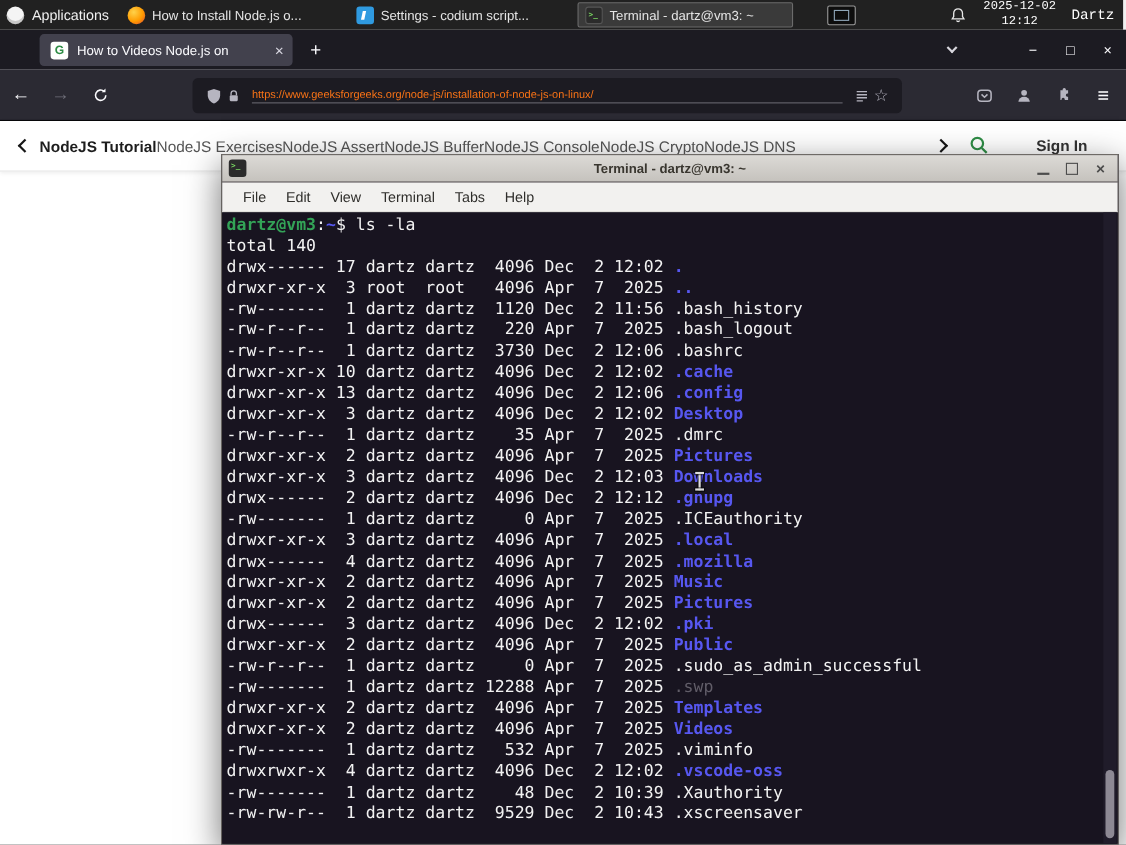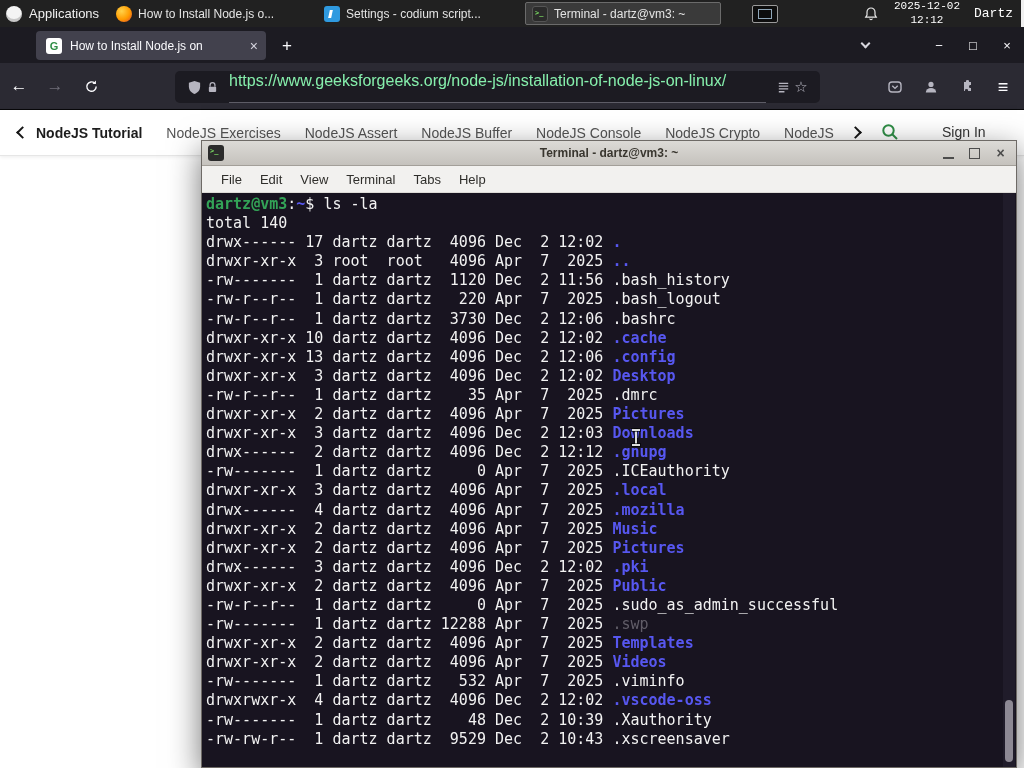--- a/index.html
+++ b/index.html
@@ -50,41 +50,41 @@
   .chev { display:inline-block; width:7px; height:7px; border-right:2px solid #d8d7de; border-bottom:2px solid #d8d7de; }
   .chev.down { transform:rotate(45deg); margin-top:-3px; }
 
   .toolbar { position:absolute; top:36px; left:0; right:0; height:47px; background:#2b2a33; border-bottom:1px solid #08080a;
              display:flex; align-items:center; }
   .tbtn { width:34px; height:32px; margin-left:2px; border-radius:4px; display:flex; align-items:center; justify-content:center;
           color:#fbfbfe; font-size:17px; }
   .tbtn.dim { color:#6f6e79; }
   .urlbar { position:absolute; left:175px; top:8px; width:645px; height:32px; background:#1c1b22; border-radius:5px;
             display:flex; align-items:center; padding:0 10px; }
-  .url-text { font-size:16px; color:#86efac; white-space:nowrap; overflow:hidden; flex:1; margin:0 8px;
-              border-bottom:1px solid rgba(200,200,212,.38); padding-bottom:12px; }
+  .url-text { font-size:10px; color:#f97316; white-space:nowrap; overflow:hidden; flex:1; margin:0 8px;
+              border-bottom:1px solid rgba(200,200,212,.38); padding-bottom:1px; }
   .icon16 { width:18px; height:18px; display:flex; align-items:center; justify-content:center; flex:0 0 auto; }
   .star-glyph { font-size:15px; color:#b6b5c0; }
   .right-icons { position:absolute; right:4px; top:7px; display:flex; }
   .right-icons .tbtn { width:34px; height:34px; }
   .menu-glyph { font-size:18px; color:#fbfbfe; }
 
   .page { position:absolute; top:83px; left:0; right:0; bottom:0; background:#fff; }
   .gfg-nav { position:absolute; top:0; left:0; right:0; height:46px; background:#fff; border-bottom:1px solid #e6e6e6;
              box-shadow:0 1px 4px rgba(0,0,0,.08); }
   .gchev { position:absolute; top:18px; display:inline-block; width:9px; height:9px;
            border-right:2.5px solid #161616; border-bottom:2.5px solid #161616; }
   .gchev.left { left:18px; transform:rotate(135deg); }
   .gchev.right { left:851px; transform:rotate(-45deg); }
-  .gfg-items { position:absolute; left:36px; top:0; width:800px; height:46px; display:flex; align-items:center; gap:24px;
+  .gfg-items { position:absolute; left:36px; top:0; width:800px; height:46px; display:flex; align-items:center; 
                overflow:hidden; }
   .gfg-item { font-size:14px; color:#555; white-space:nowrap; }
   .gfg-item.active { color:#1d1d1d; font-weight:bold; }
   .gfg-search { position:absolute; left:880px; top:12px; }
-  .signin { position:absolute; left:942px; top:14px; font-size:14px; font-weight:400; color:#333; }
+  .signin { position:absolute; left:942px; top:14px; font-size:14px; font-weight:700; color:#333; }
 
   
   .term { position:absolute; left:201px; top:140px; width:816px; height:628px; z-index:10;
           border:1px solid #6e6a66; box-shadow:0 10px 30px rgba(0,0,0,.55); background:#181420; }
   .t-titlebar { position:absolute; top:0; left:0; right:0; height:25px;
                 background:linear-gradient(#dcdad6,#c5c2bd); border-bottom:1px solid #a39f99; }
   .t-ico { position:absolute; left:6px; top:4px; width:16px; height:16px; background:#2b2b2b; border-radius:3px; }
   .t-ico::after { content:">_"; position:absolute; left:2px; top:2px; font:bold 7px "DejaVu Sans Mono", monospace; color:#7ddf64; }
   .t-title { position:absolute; left:0; right:0; top:0; height:25px; line-height:25px; text-align:center;
              font-size:12px; font-weight:bold; color:#39362f; }
@@ -155,21 +155,21 @@
         <div>12:12</div>
       </div>
       <span class="user-label">Dartz</span>
     </div>
   </div>
 
   <div class="ffx">
     <div class="tabbar">
       <div class="tab">
         <span class="favicon">G</span>
-        <span class="tab-title">How to Install Node.js on</span>
+        <span class="tab-title">How to Videos Node.js on</span>
         <span class="tab-close">×</span>
       </div>
       <span class="newtab">+</span>
       <div class="tab-right">
         <span class="chev-btn">
             <i class="chev down"></i>
           </span>
         <span class="wbtn">−</span>
         <span class="wbtn">□</span>
         <span class="wbtn">×</span>

